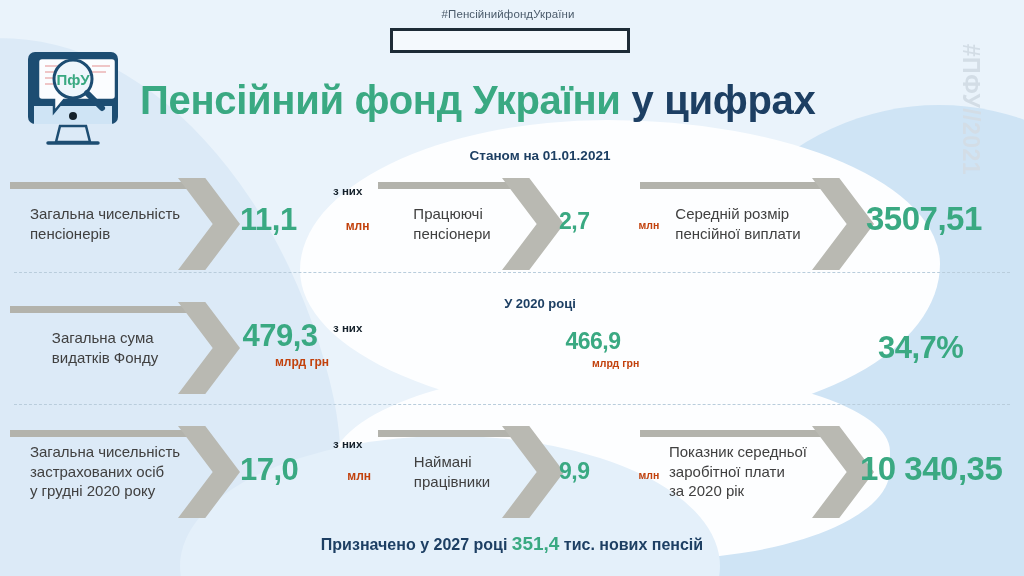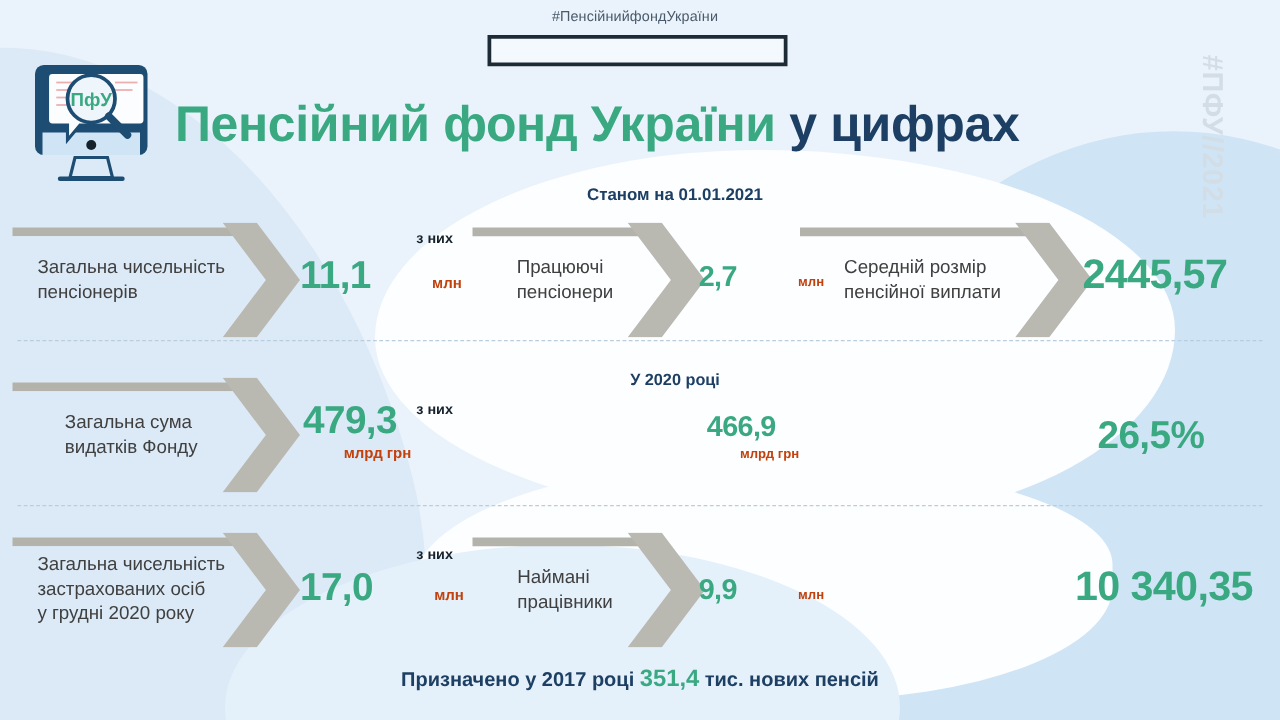--- a/index.html
+++ b/index.html
@@ -204,42 +204,42 @@
     <div class="value small" style="left:559px;top:32px;">
       <span class="num">2,7</span>
         <span class="unit">млн</span>
     </div>
     <div class="banner" style="left:640px;width:230px;">
       <div class="bar" style="width:198px;"></div>
       <div class="body" style="width:196px;">Середній розмір<br>пенсійної виплати</div>
       <div class="chev chev-a" style="left:172px;"></div>
     </div>
     <div class="value big" style="left:866px;top:24px;">
-      <span class="num">2445,57</span>
+      <span class="num">3507,51</span>
         <span class="unit">грн</span>
     </div>
   </div>
 
   <div class="row row2">
     <div class="banner tinted" style="left:10px;width:225px;">
       <div class="bar" style="width:195px;"></div>
       <div class="body" style="width:190px;">Загальна сума<br>видатків Фонду</div>
       <div class="chev chev-a" style="left:168px;"></div>
     </div>
     <div class="value stacked" style="left:230px;top:20px;width:100px;">
       <span class="num">479,3</span>
         <span class="unit">млрд грн</span>
     </div>
     <div class="zn" style="left:333px;top:22px;">з них</div>
     <div class="value stacked small" style="left:548px;top:30px;width:90px;">
       <span class="num">466,9</span>
         <span class="unit">млрд грн</span>
     </div>
     <div class="value" style="left:878px;top:30px;">
-      <span class="num">26,5%</span>
+      <span class="num">34,7%</span>
         <span class="unit"></span>
     </div>
   </div>
 
   <div class="row row3">
     <div class="banner tinted" style="left:10px;width:225px;">
       <div class="bar" style="width:195px;"></div>
       <div class="body" style="width:190px;">Загальна чисельність<br>застрахованих осіб<br>у грудні 2020 року</div>
       <div class="chev chev-a" style="left:168px;"></div>
     </div>
@@ -250,25 +250,30 @@
     <div class="zn" style="left:333px;top:14px;">з них</div>
     <div class="banner" style="left:378px;width:180px;">
       <div class="bar" style="width:150px;"></div>
       <div class="body" style="width:148px;">Наймані<br>працівники</div>
       <div class="chev chev-a" style="left:124px;"></div>
     </div>
     <div class="value small" style="left:559px;top:34px;">
       <span class="num">9,9</span>
         <span class="unit">млн</span>
     </div>
+    <div class="banner" style="left:640px;width:230px;">
+      <div class="bar" style="width:198px;"></div>
+      <div class="body" style="width:196px;">Показник середньої<br>заробітної плати<br>за 2020 рік</div>
+      <div class="chev chev-a" style="left:172px;"></div>
+    </div>
     <div class="value big" style="left:860px;top:26px;">
       <span class="num">10 340,35</span>
         <span class="unit">грн</span>
     </div>
   </div>
 
   <div class="footer">
-    <span>Призначено у 2017 році</span>
+    <span>Призначено у 2027 році</span>
     <span class="fnum">351,4</span>
     <span>тис. нових пенсій</span>
   </div>
 
 </div>
 
 </body></html>

